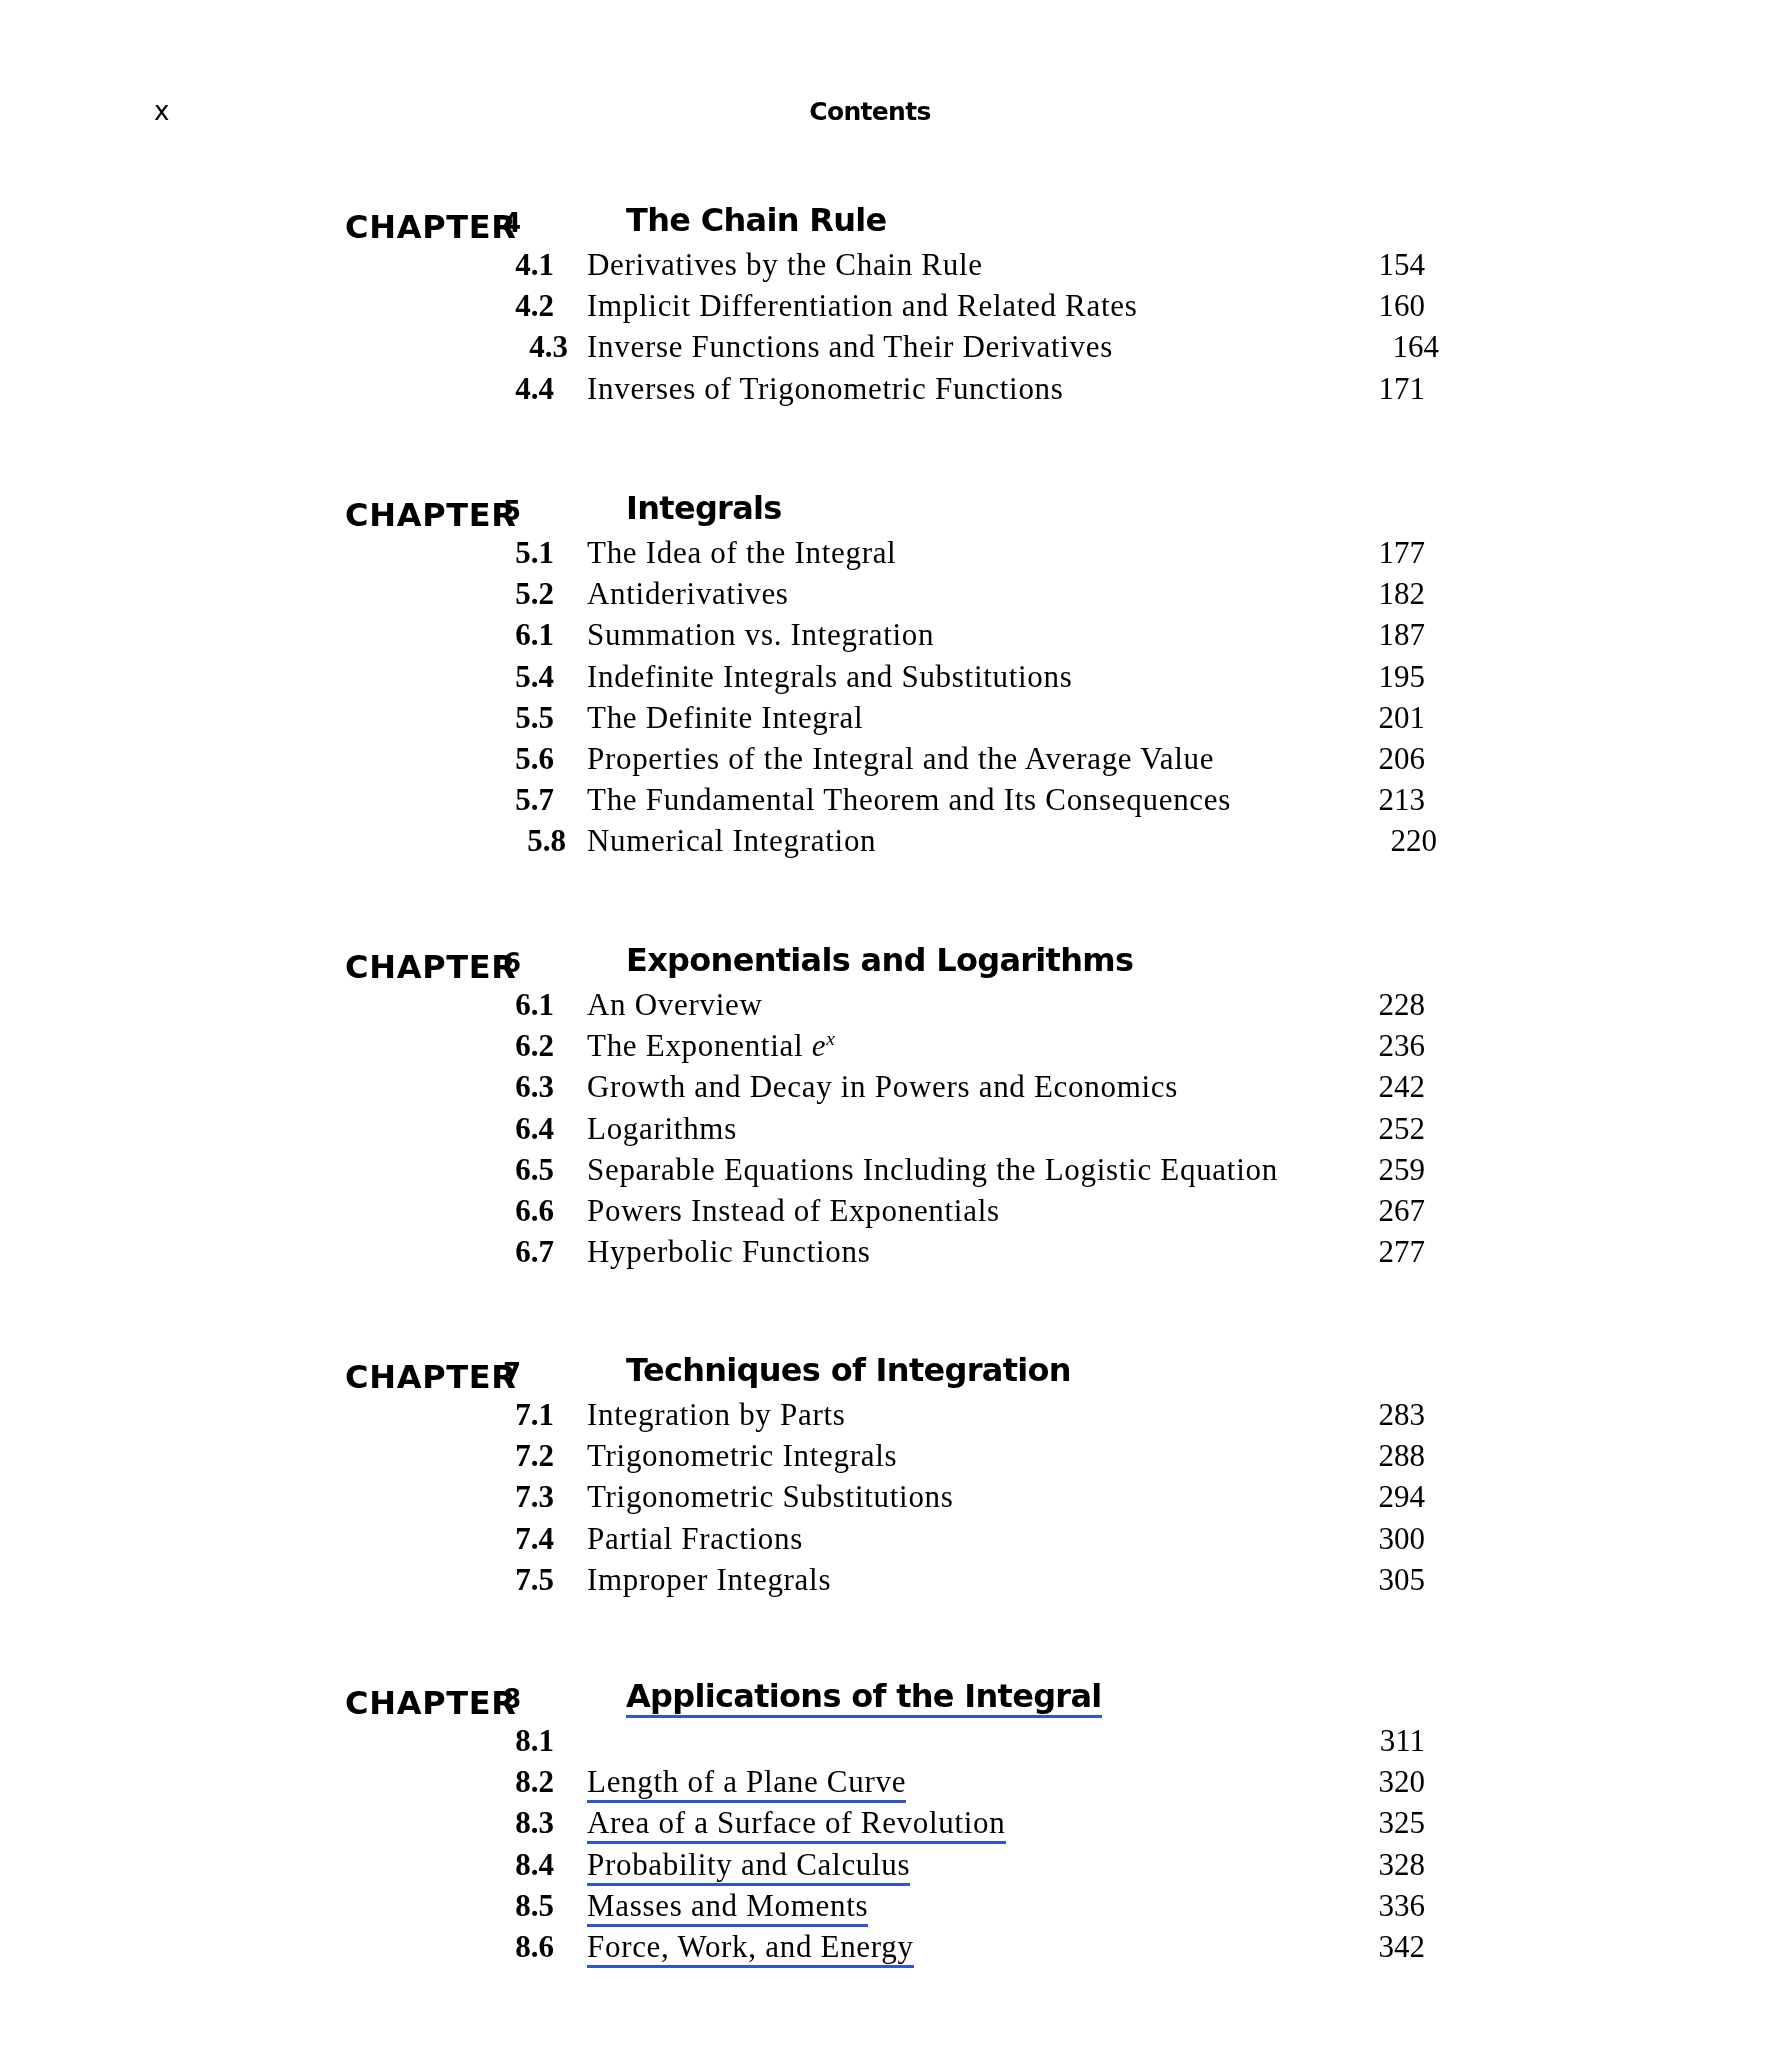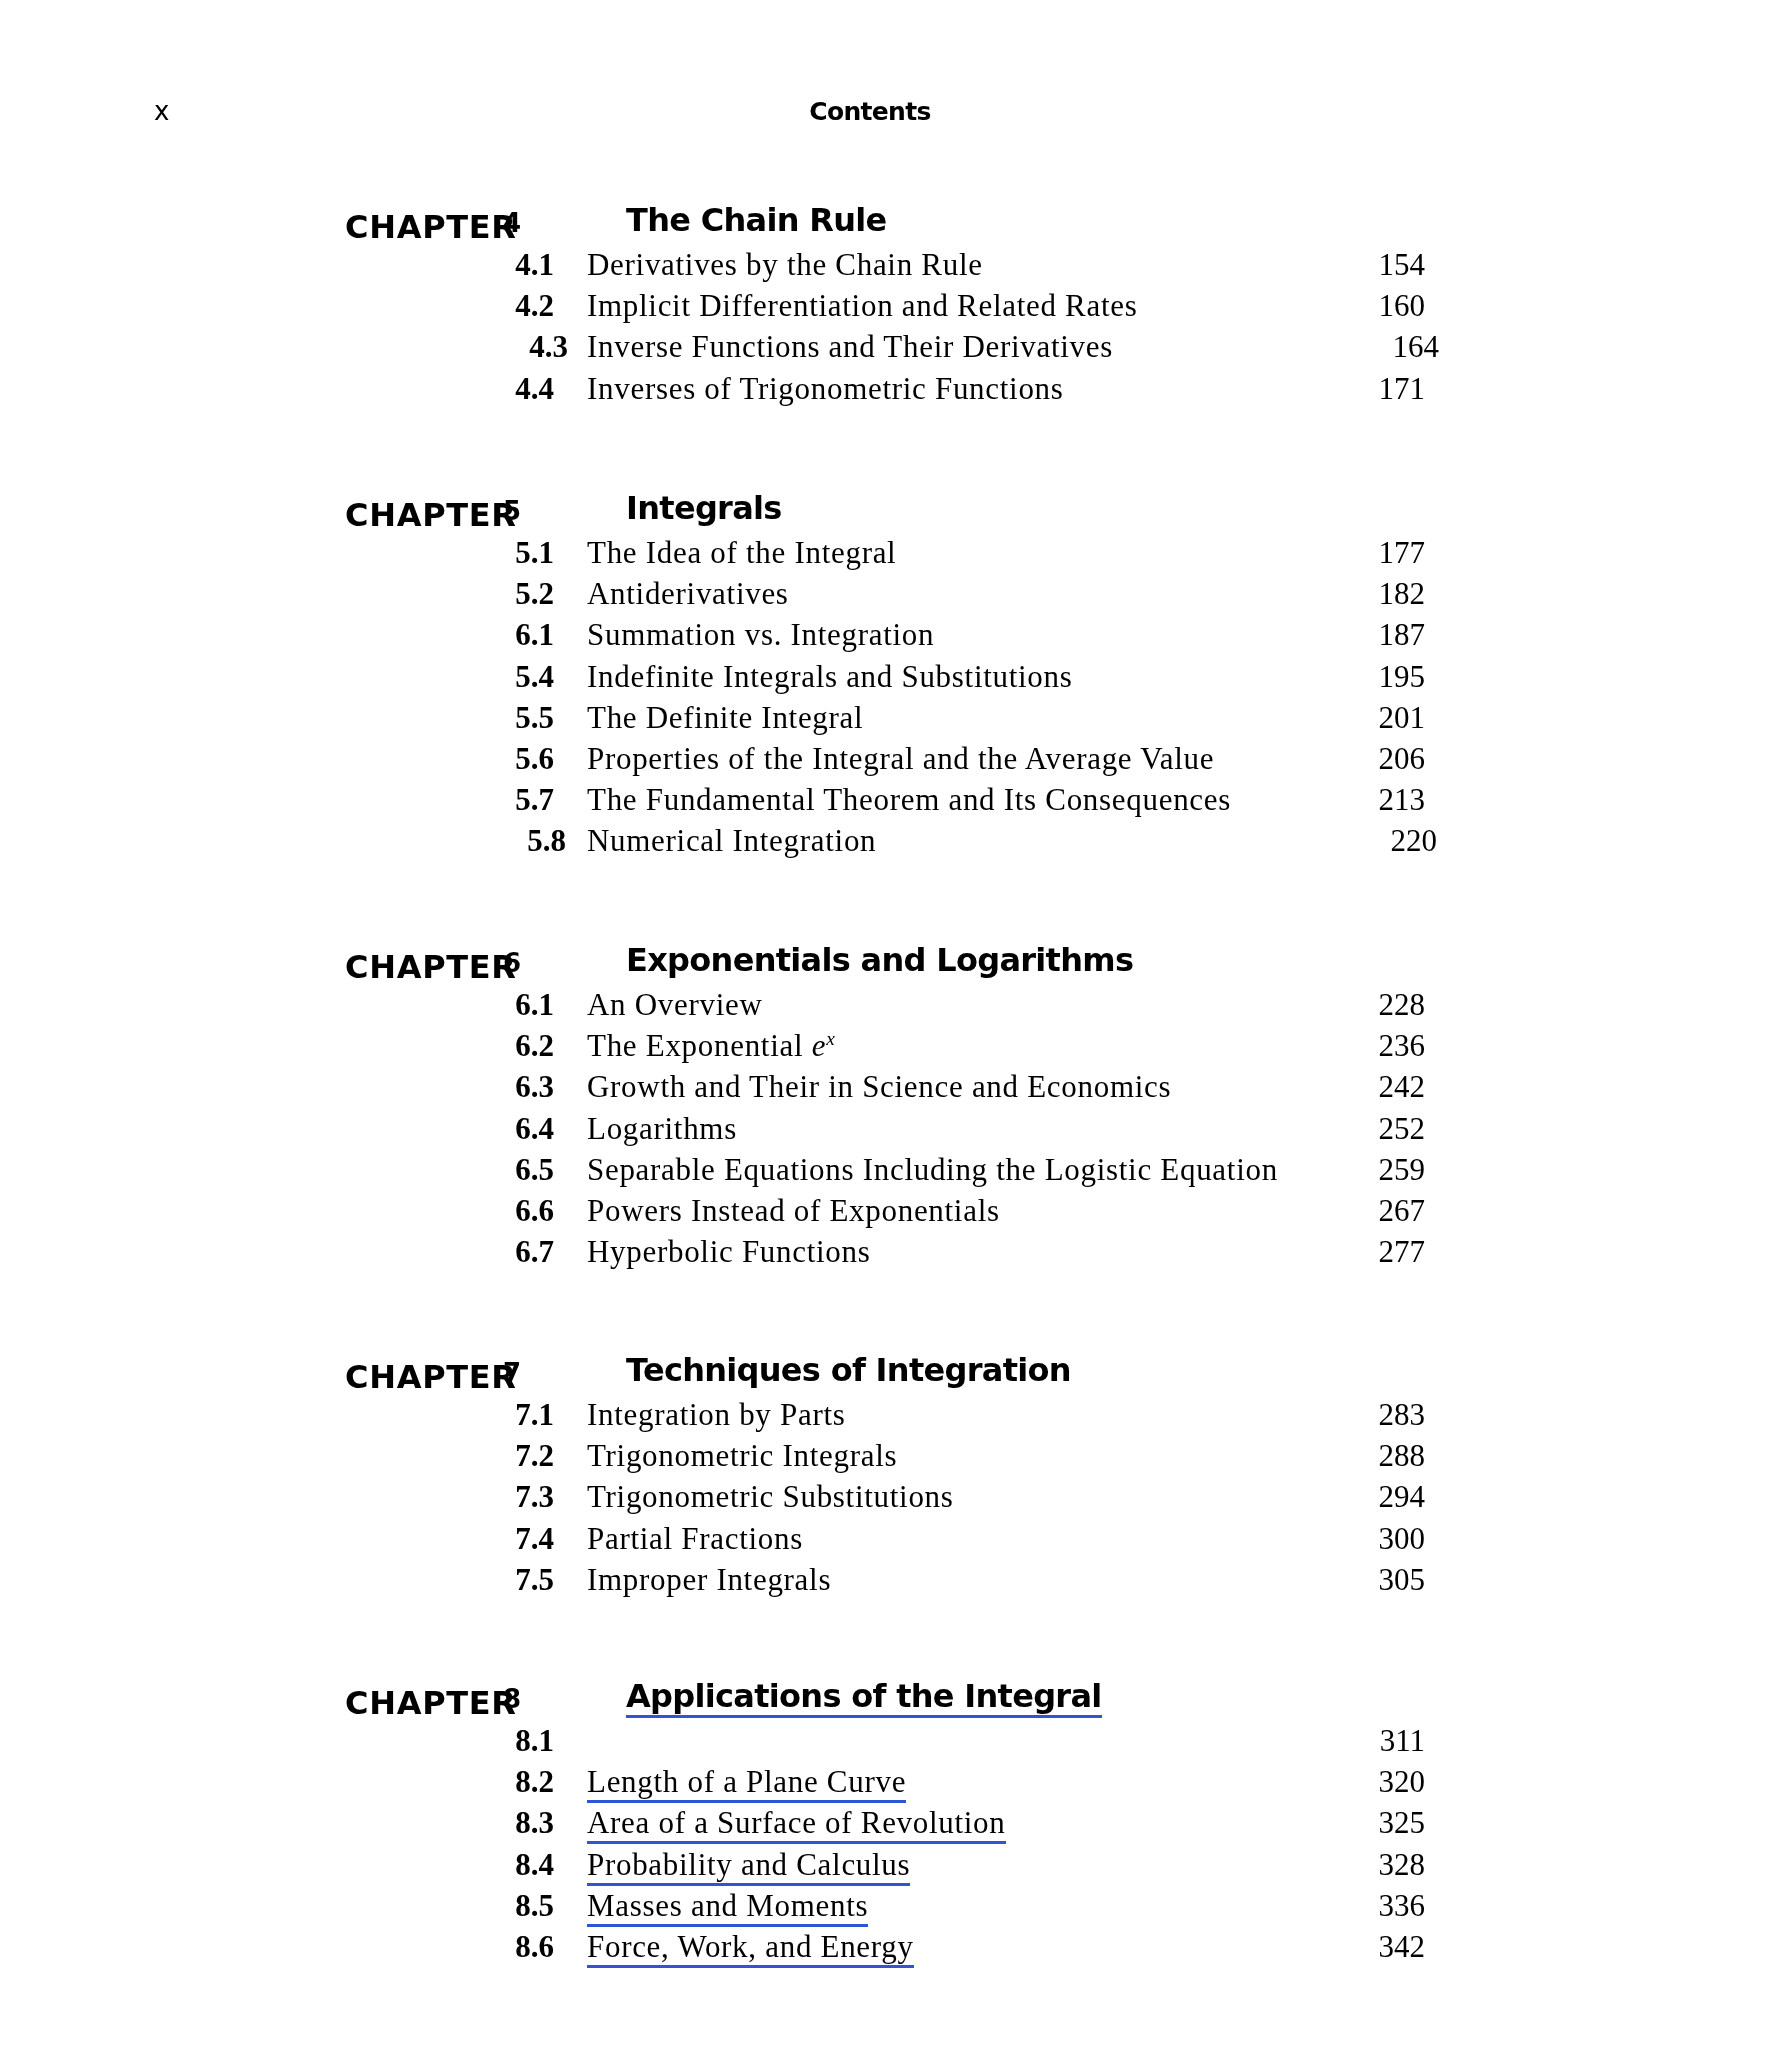--- a/index.html
+++ b/index.html
@@ -107,21 +107,21 @@
         <span class="sec-title"><span>An Overview</span></span>
         <span class="sec-page">228</span>
       </div>
       <div class="row" style="top: 80px;">
         <span class="sec-num">6.2</span>
         <span class="sec-title"><span class="with-sup">The Exponential <span class="it">e</span></span><sup>x</sup></span>
         <span class="sec-page">236</span>
       </div>
       <div class="row" style="top: 121px;">
         <span class="sec-num">6.3</span>
-        <span class="sec-title"><span>Growth and Their in Science and Economics</span></span>
+        <span class="sec-title"><span>Growth and Decay in Powers and Economics</span></span>
         <span class="sec-page">242</span>
       </div>
       <div class="row" style="top: 163px;">
         <span class="sec-num">6.4</span>
         <span class="sec-title"><span>Logarithms</span></span>
         <span class="sec-page">252</span>
       </div>
       <div class="row" style="top: 204px;">
         <span class="sec-num">6.5</span>
         <span class="sec-title"><span>Separable Equations Including the Logistic Equation</span></span>

